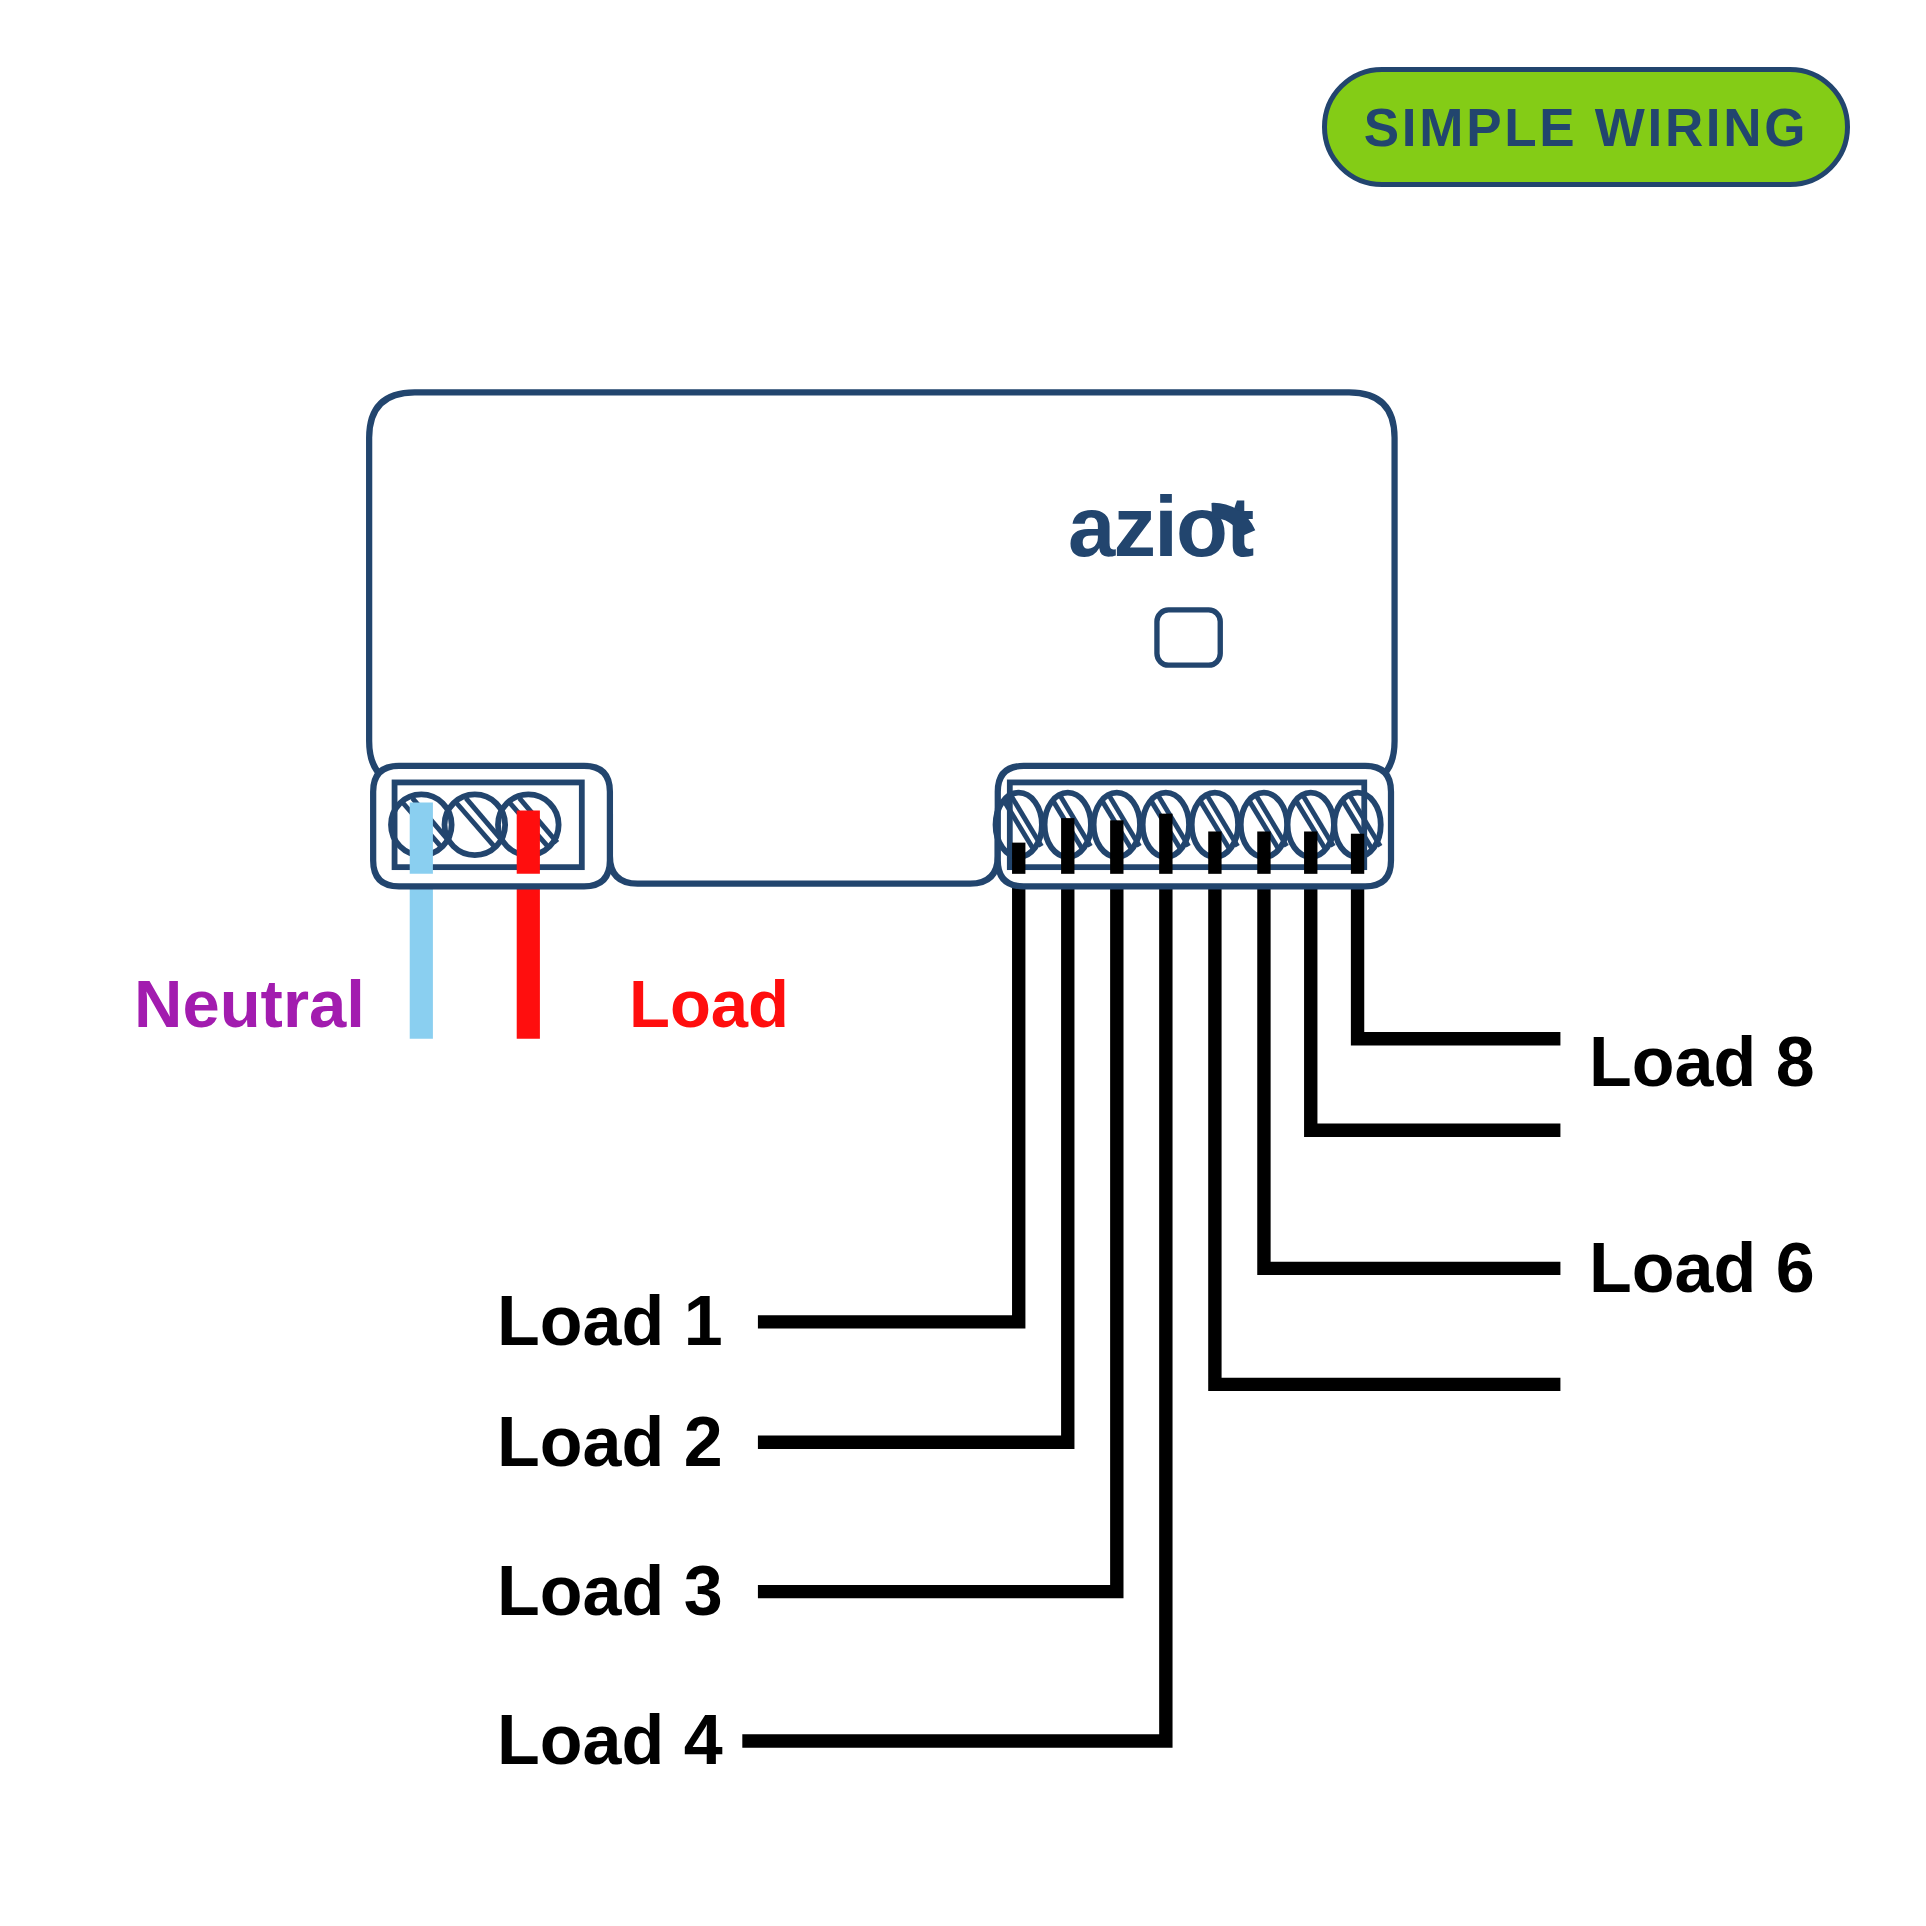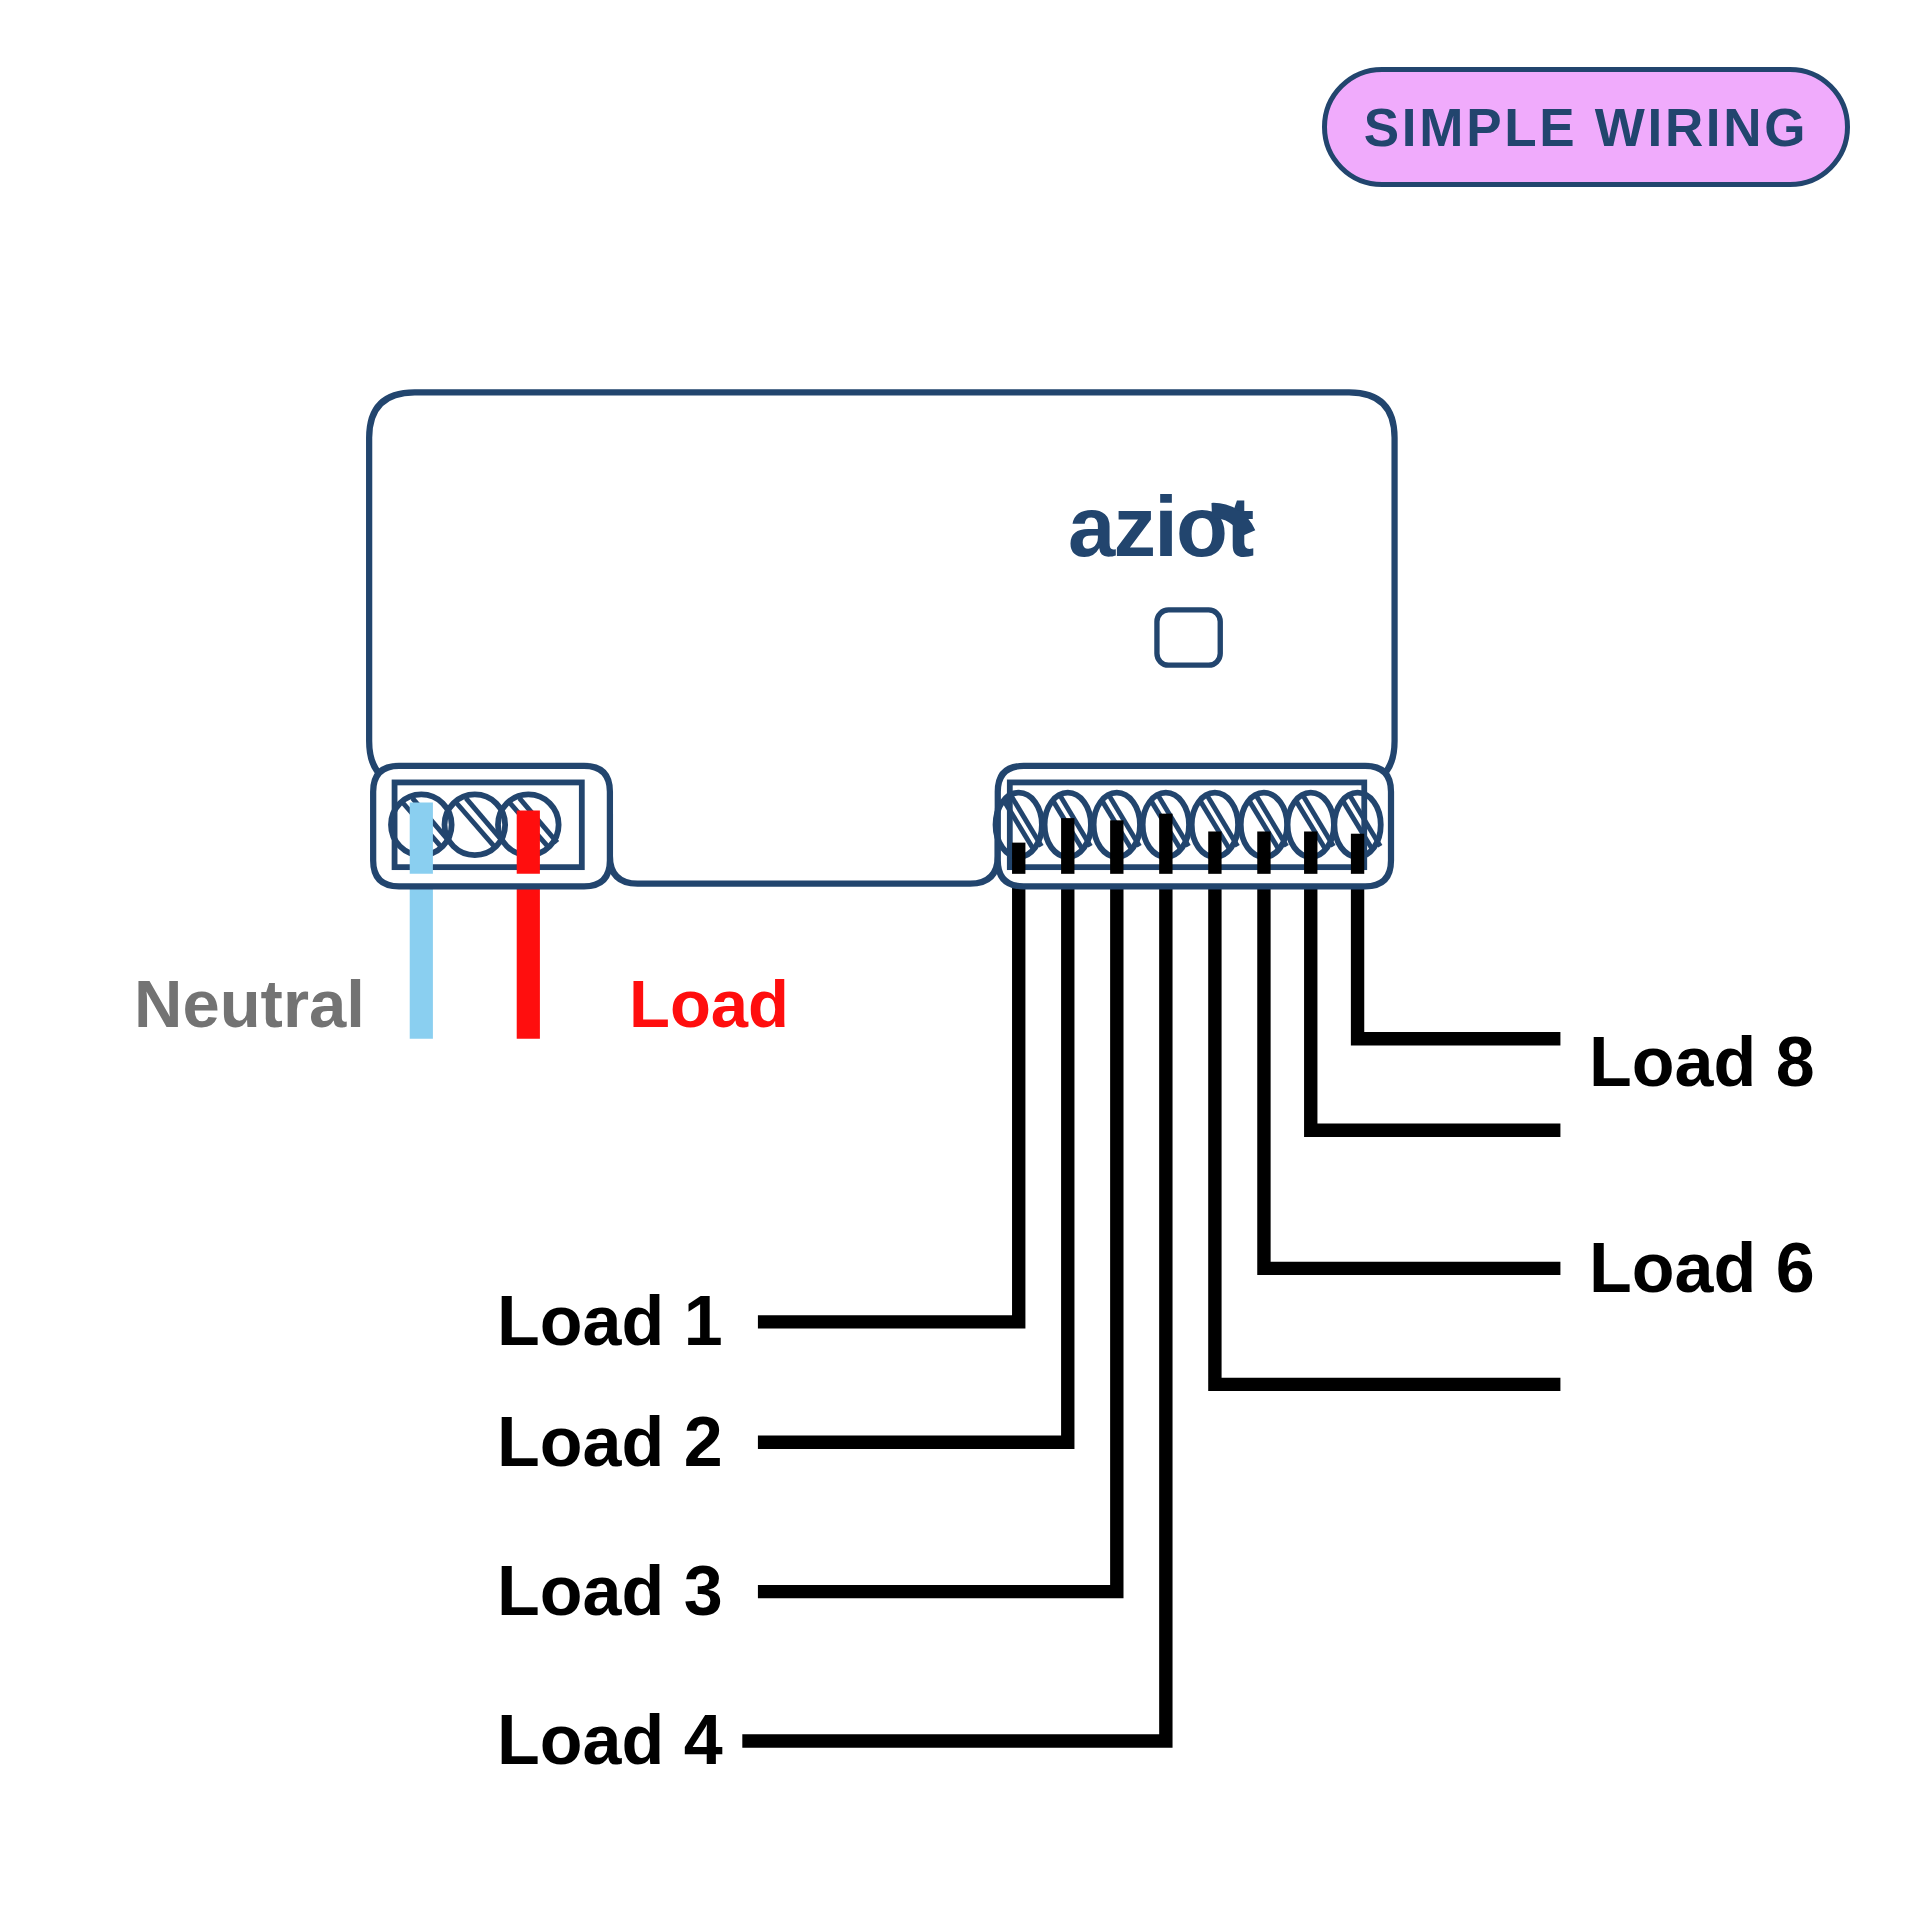--- a/index.html
+++ b/index.html
@@ -4,40 +4,40 @@
 <style>
   html,body{margin:0;padding:0;background:#fff;}
   body{width:1926px;height:1926px;position:relative;overflow:hidden;
        font-family:"Liberation Sans","DejaVu Sans",sans-serif;}
   #stage{position:absolute;inset:0;width:1926px;height:1926px;background:#ffffff;}
   svg.layer{position:absolute;left:0;top:0;width:1926px;height:1926px;}
   .badge{
     position:absolute; left:1322px; top:67px;
     width:528px; height:120px;
     border:5.4px solid #22456E; border-radius:62px;
-    background:#f0abfc; box-sizing:border-box;
+    background:#84cc16; box-sizing:border-box;
     display:flex; align-items:center; justify-content:center;
   }
   .badge-text{
     font-size:53px; font-weight:700; letter-spacing:2.7px;
     color:#22456E; line-height:1; white-space:nowrap;
     font-family:"Liberation Sans","DejaVu Sans",sans-serif;
   }
   .logo{
     position:absolute; left:1068px; top:484px;
     font-size:85px; font-weight:700; color:#22456E;
     letter-spacing:-1.8px; line-height:1; white-space:nowrap;
     font-family:"Liberation Sans","DejaVu Sans",sans-serif;
   }
   .wlabel{
     position:absolute; font-weight:700; line-height:1;
     white-space:nowrap; font-size:67px;
     font-family:"Liberation Sans","DejaVu Sans",sans-serif;
   }
-  .wlabel.neutral{color:#737373;}
+  .wlabel.neutral{color:#a21caf;}
   .wlabel.load{color:#FF0E0E;}
   .llabel{
     position:absolute; font-weight:700; line-height:1;
     white-space:nowrap; font-size:70px; color:#000000;
     font-family:"Liberation Sans","DejaVu Sans",sans-serif;
   }
 </style>
 </head>
 <body>
 

